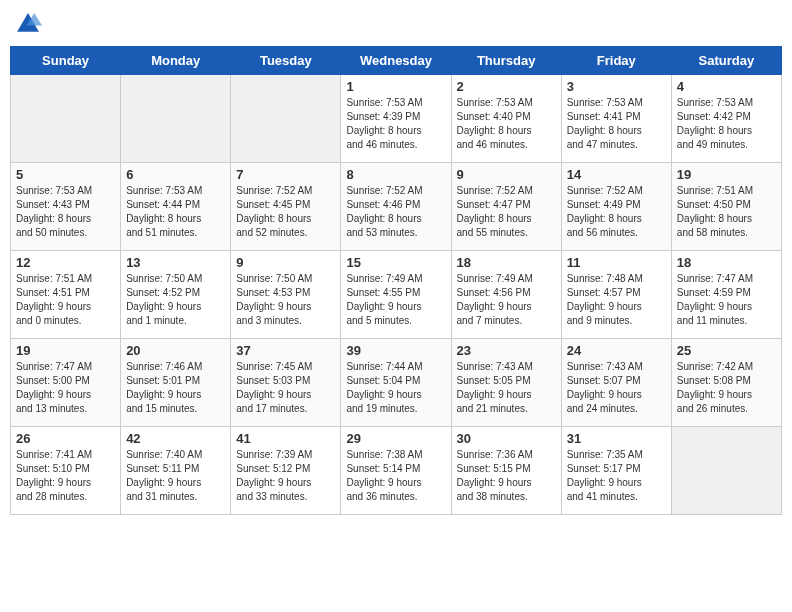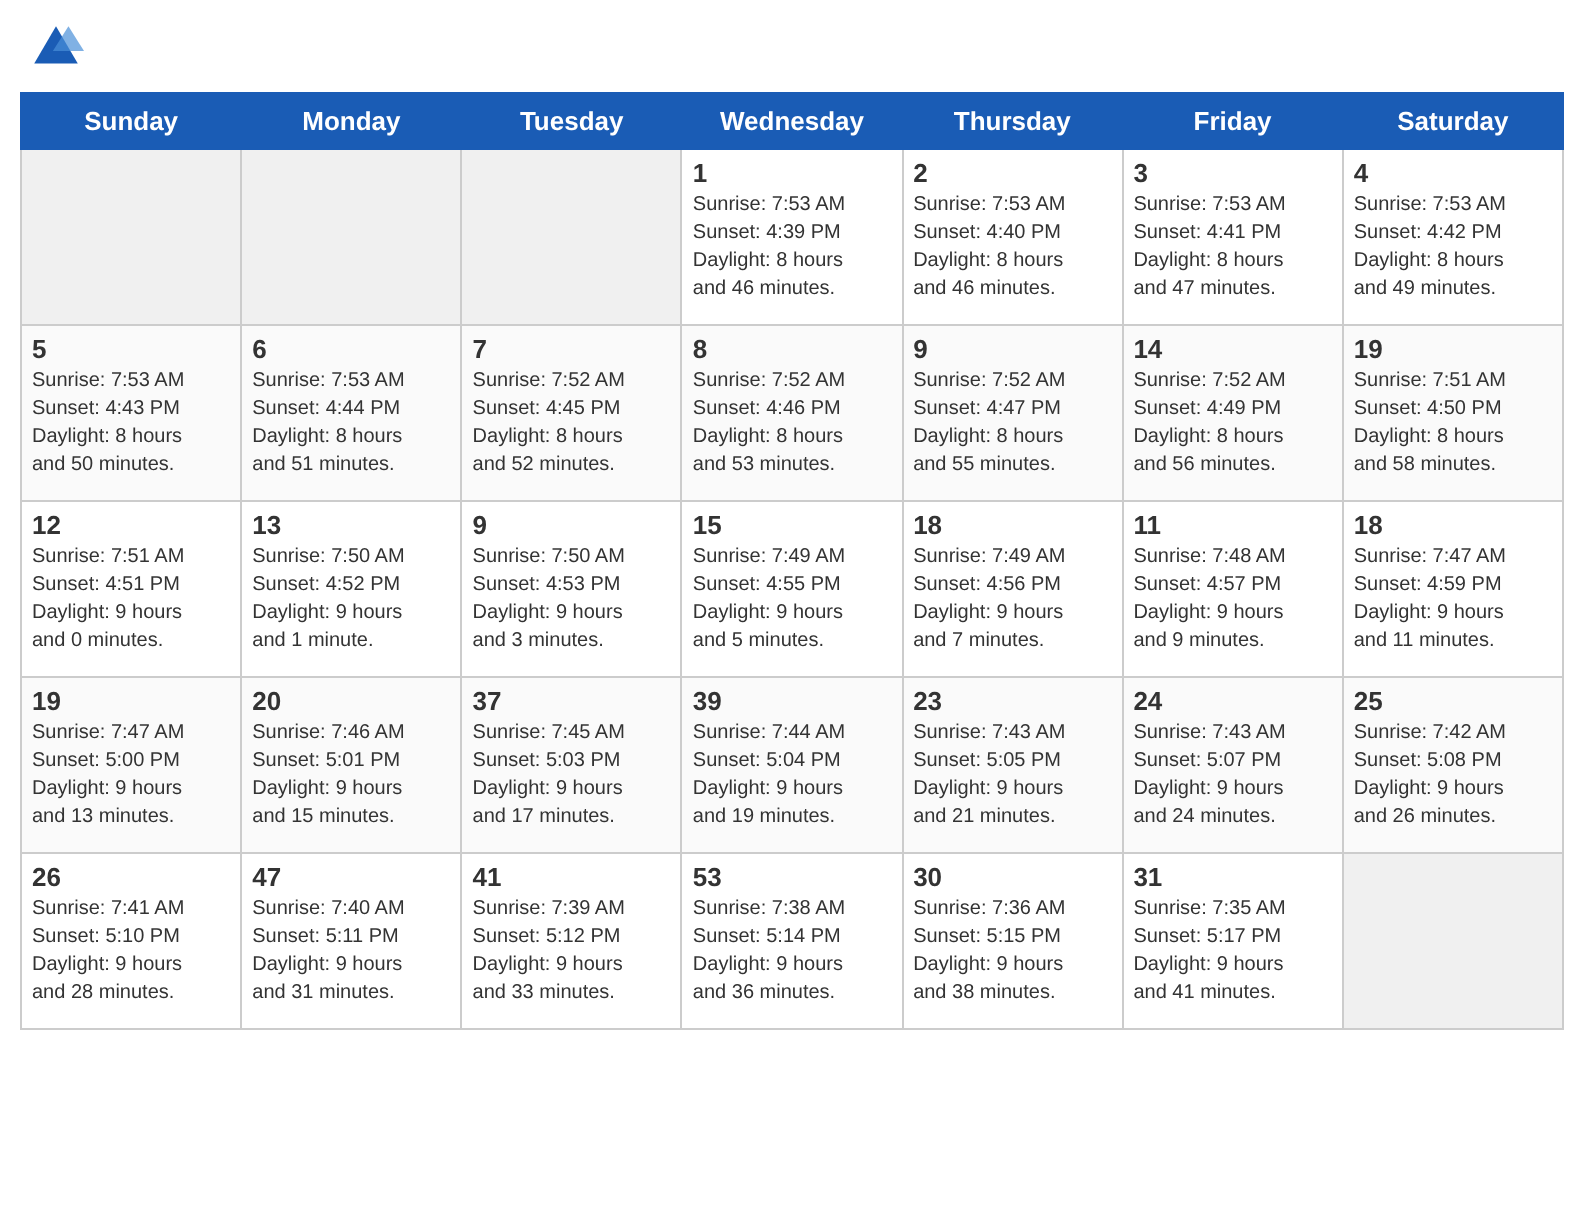--- a/index.html
+++ b/index.html
@@ -234,29 +234,29 @@
           <div class="day-num">25</div>
           <div class="cell-info">Sunrise: 7:42 AM<br>Sunset: 5:08 PM<br>Daylight: 9 hours<br>and 26 minutes.</div>
         </td>
       </tr>
       <tr>
         <td>
           <div class="day-num">26</div>
           <div class="cell-info">Sunrise: 7:41 AM<br>Sunset: 5:10 PM<br>Daylight: 9 hours<br>and 28 minutes.</div>
         </td>
         <td>
-          <div class="day-num">47</div>
+          <div class="day-num">42</div>
           <div class="cell-info">Sunrise: 7:40 AM<br>Sunset: 5:11 PM<br>Daylight: 9 hours<br>and 31 minutes.</div>
         </td>
         <td>
           <div class="day-num">41</div>
           <div class="cell-info">Sunrise: 7:39 AM<br>Sunset: 5:12 PM<br>Daylight: 9 hours<br>and 33 minutes.</div>
         </td>
         <td>
-          <div class="day-num">53</div>
+          <div class="day-num">29</div>
           <div class="cell-info">Sunrise: 7:38 AM<br>Sunset: 5:14 PM<br>Daylight: 9 hours<br>and 36 minutes.</div>
         </td>
         <td>
           <div class="day-num">30</div>
           <div class="cell-info">Sunrise: 7:36 AM<br>Sunset: 5:15 PM<br>Daylight: 9 hours<br>and 38 minutes.</div>
         </td>
         <td>
           <div class="day-num">31</div>
           <div class="cell-info">Sunrise: 7:35 AM<br>Sunset: 5:17 PM<br>Daylight: 9 hours<br>and 41 minutes.</div>
         </td>

